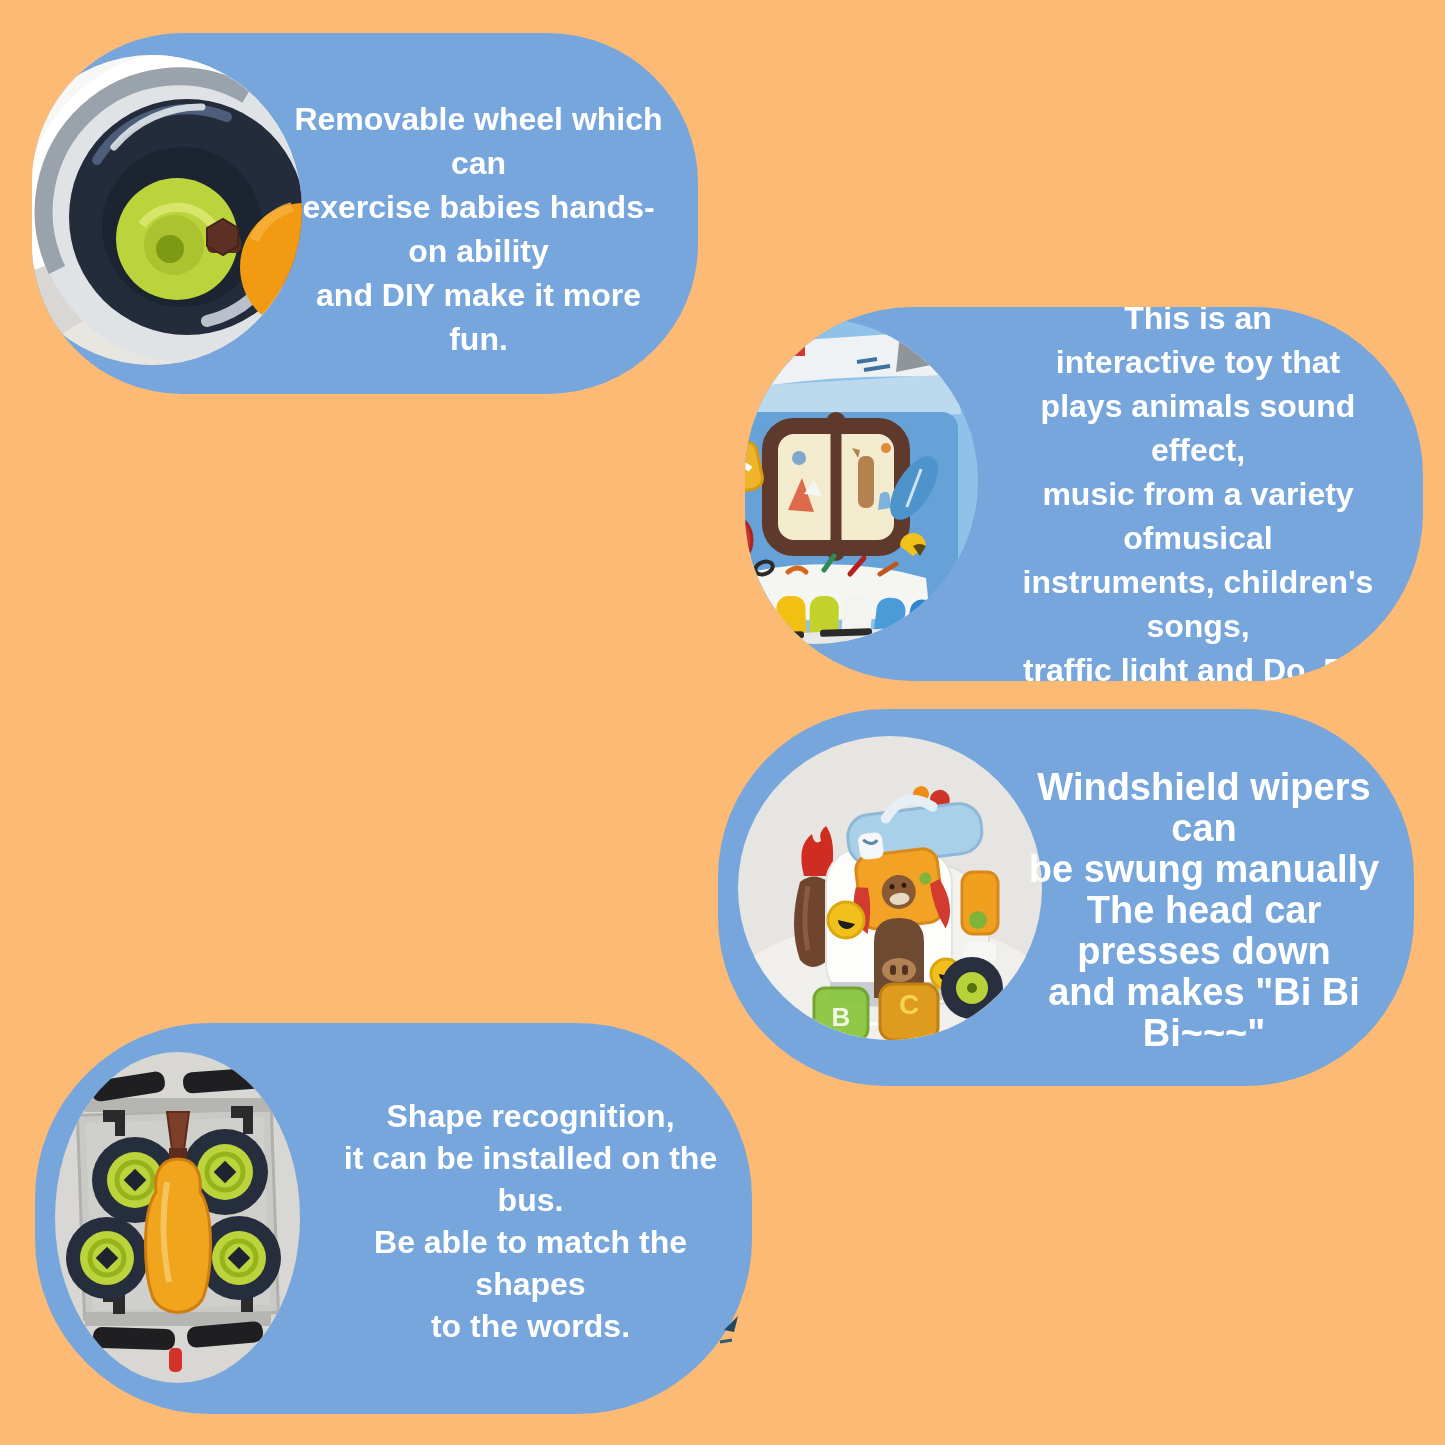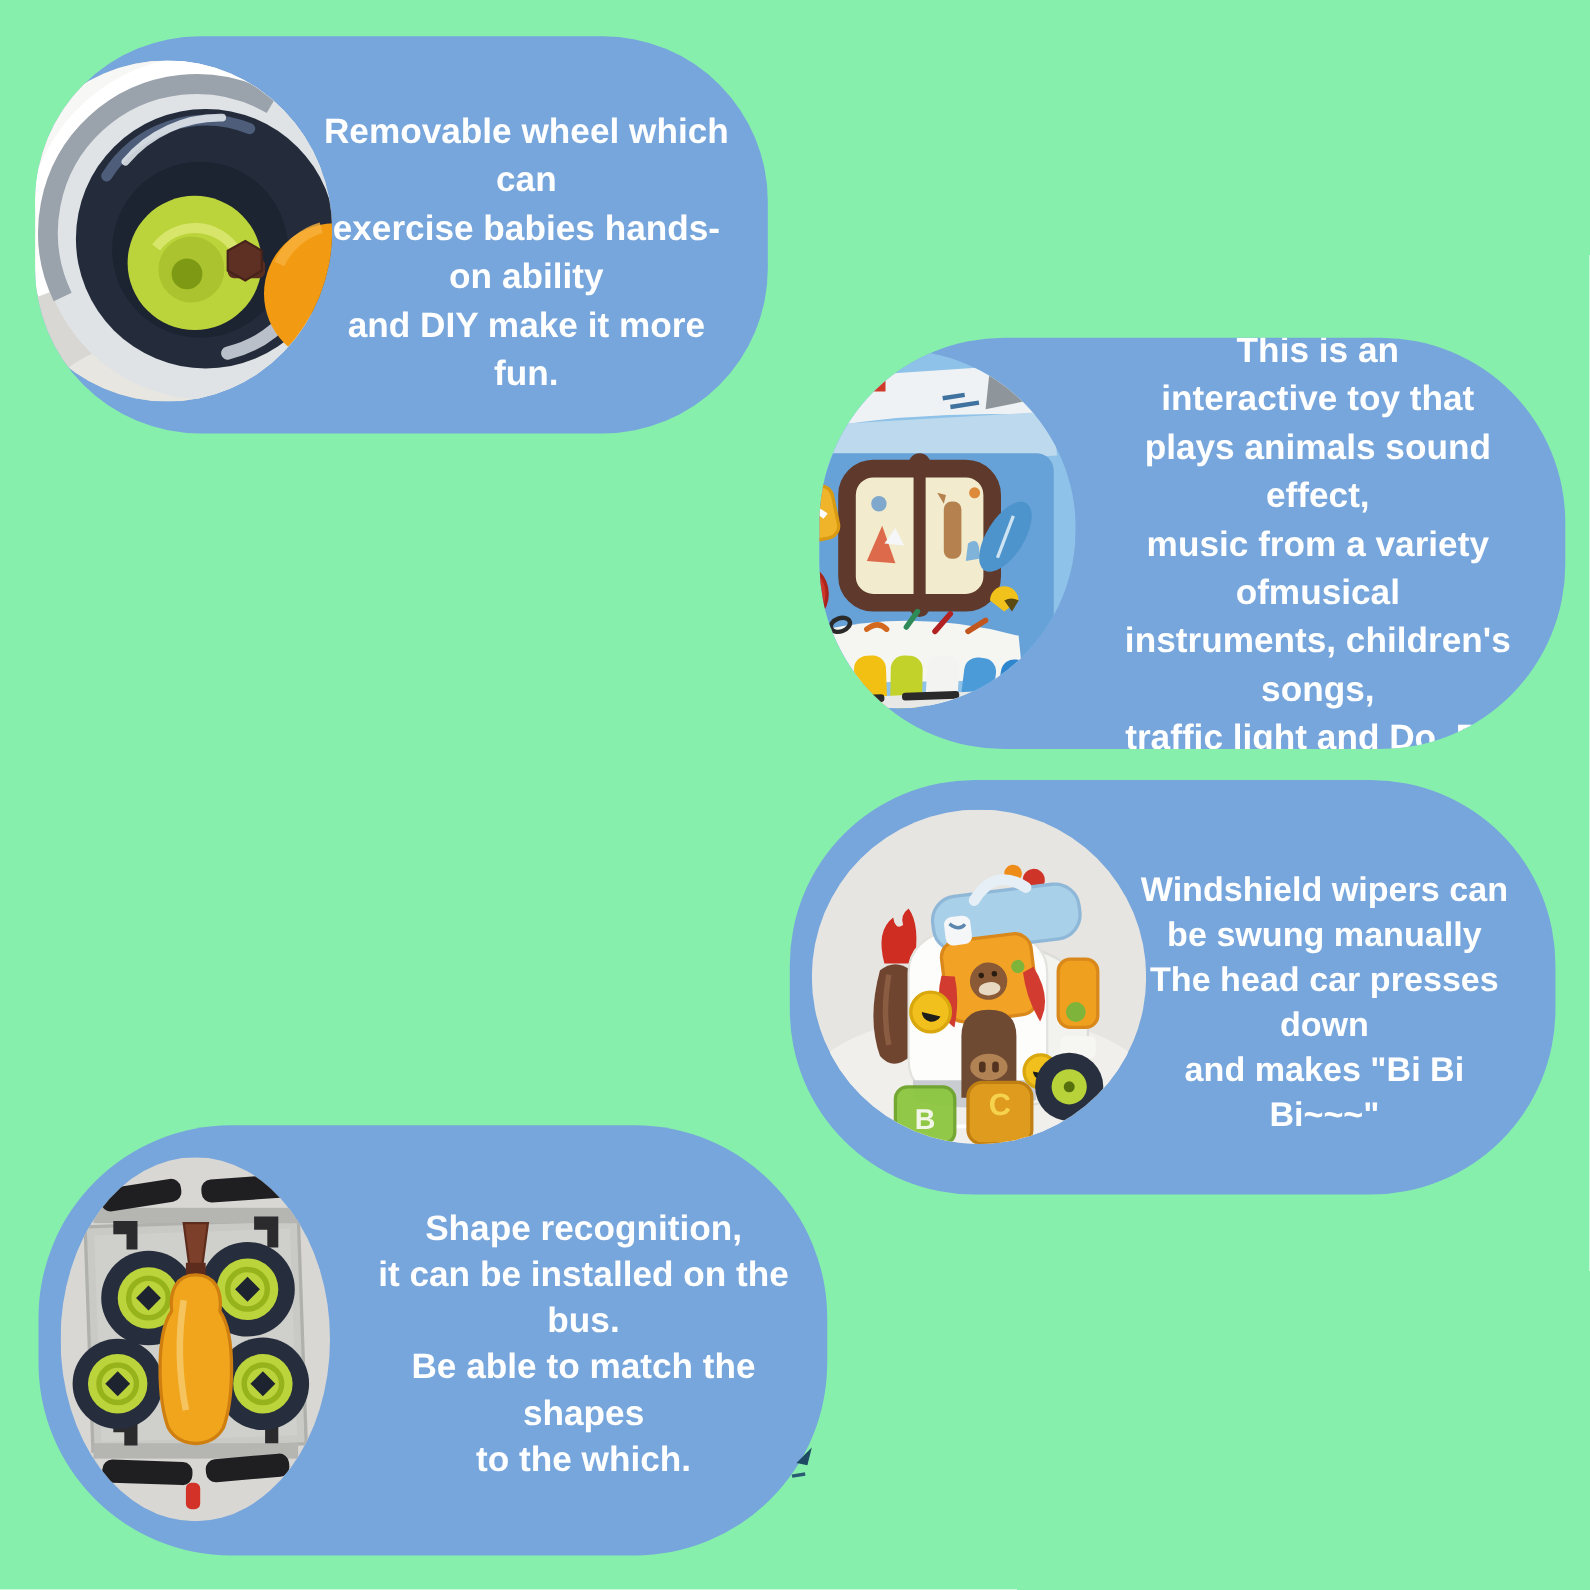--- a/index.html
+++ b/index.html
@@ -1,20 +1,20 @@
 <!DOCTYPE html>
 <html><head>
 <meta charset="utf-8">
 <style>
   html, body { margin: 0; padding: 0; background: #ffffff; }
   .stage {
     position: relative;
     width: 1445px;
     height: 1445px;
-    background: #86efac;
+    background: #fdba74;
     overflow: hidden;
     font-family: "Liberation Sans", sans-serif;
   }
 
   
   .card {
     position: absolute;
     background: #77a6dc;
     overflow: hidden;
   }
@@ -42,21 +42,21 @@
     display: flex;
     align-items: center;
     justify-content: center;
     text-align: center;
     color: #ffffff;
     font-weight: bold;
     white-space: pre-line;
   }
   .text1 { left: 255px; right: 28px; font-size: 32px; line-height: 44px; padding-top: 30px; }
   .text2 { left: 262px; right: 34px; font-size: 32px; line-height: 44px; }
-  .text3 { left: 288px; right: 34px; font-size: 31px; line-height: 41px; padding-top: 26px; margin-left: 22px; }
+  .text3 { left: 288px; right: 34px; font-size: 38px; line-height: 41px; padding-top: 26px; margin-left: 22px; }
   .text4 { left: 298px; right: 24px; font-size: 32px; line-height: 42px; padding-top: 4px; }
 
   
   .title { position: absolute; left: 62px; top: 512px; color: #35201b; }
   .title-line1 {
     font-size: 118px; font-weight: bold; letter-spacing: -2px;
     white-space: nowrap; transform: scaleX(0.40); transform-origin: 0 0;
     line-height: 1.05;
   }
   .title-line2 {
@@ -320,21 +320,21 @@
           <path d="M112,60 h22 l-5,38 q-6,7 -12,0 z" fill="#7b3f2a" stroke="#5e2c1c" stroke-width="2"></path>
           <rect x="114" y="96" width="18" height="11" fill="#5e2c1c"></rect>
           <path d="M123,107 C141,107 147,122 145,140 C160,162 157,222 148,246 C138,265 108,265 98,246 C89,222 86,162 101,140 C99,122 105,107 123,107 Z" fill="#f0a51d" stroke="#cf7f10" stroke-width="3"></path>
           <path d="M112,130 q-8,50 2,100" stroke="#f6c45e" stroke-width="6" fill="none"></path>
         </g>
       </svg>
     </div>
     <div class="card-text text4">Shape recognition,
 it can be installed on the bus.
 Be able to match the shapes
-to the which.</div>
+to the words.</div>
   </section>
 
 
   <svg class="stray" width="40" height="44" viewBox="0 0 40 44">
     <path d="M12,22 L26,8 L22,24 Z" fill="#1e4a63"></path>
     <line x1="8" y1="34" x2="20" y2="32" stroke="#2a5a74" stroke-width="3"></line>
   </svg>
 
 </div>
 

